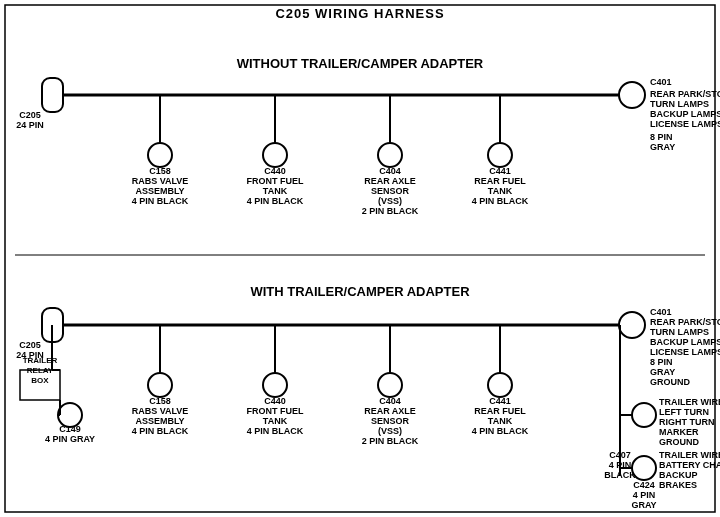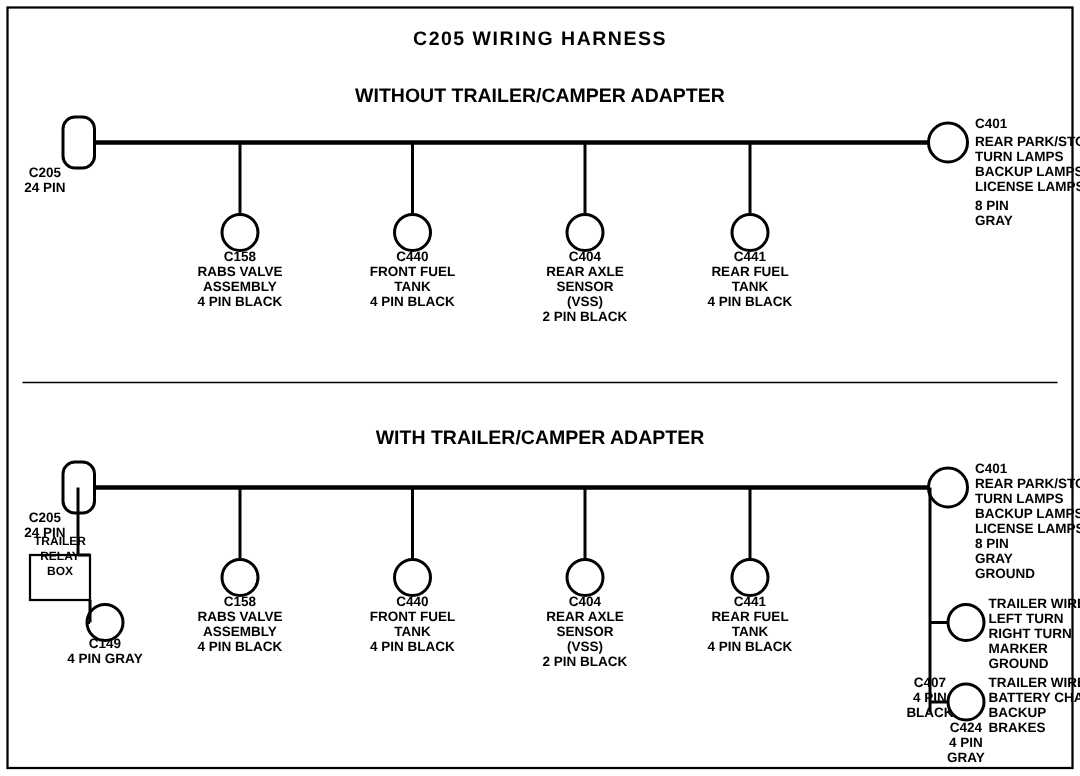--- a/index.html
+++ b/index.html
@@ -13,21 +13,21 @@
     }
     .page {
       width: 720px;
       height: 517px;
       position: relative;
     }
     .main-title {
       text-align: center;
       font-size: 13px;
       font-weight: bold;
-      padding-top: 18px;
+      padding-top: 6px;
       letter-spacing: 1px;
     }
     svg {
       position: absolute;
       top: 0;
       left: 0;
       width: 720px;
       height: 517px;
     }
   </style>

